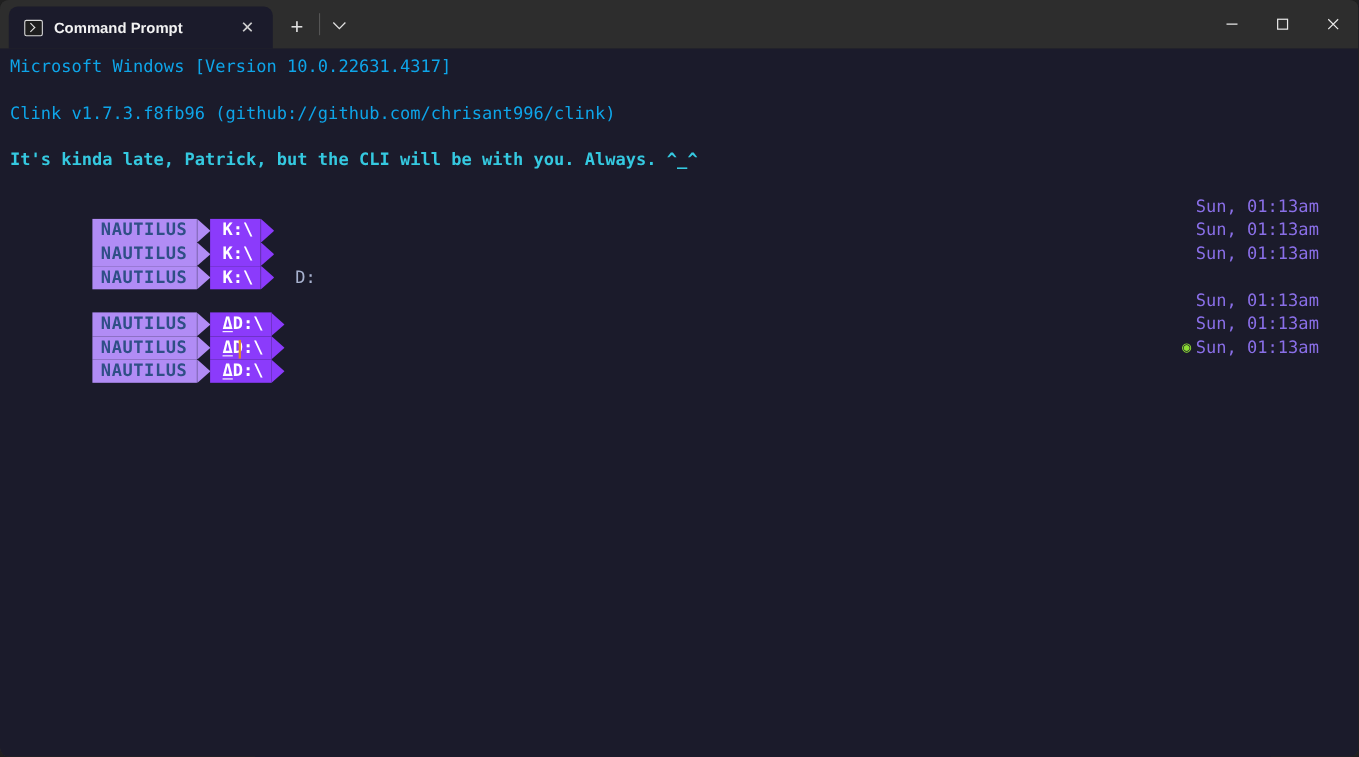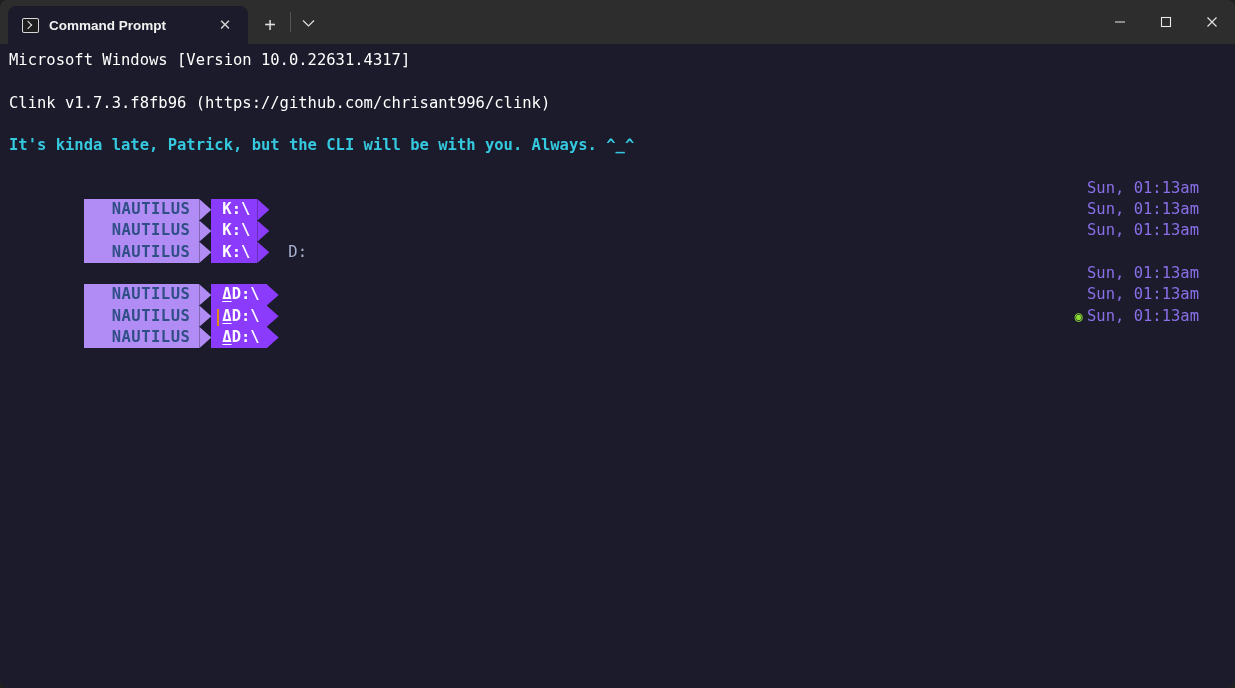--- a/index.html
+++ b/index.html
@@ -103,34 +103,34 @@
     background: #1b1b2b;
     border-radius: 0 0 8px 8px;
     overflow: hidden;
     font-family: "DejaVu Sans Mono", monospace;
     font-size: 15.5px;
     line-height: 21.3px;
   }
   .screen { position: relative; padding: 6px 0 0 9px; }
   .row { height: 21.3px; white-space: pre; position: relative; }
 
-  .c-white  { color: #ffffff; }
+  .c-white  { color: #0ea5e9; }
   .c-cyan   { color: #35c9e0; font-weight: bold; }
   .c-cmd    { color: #a8b2cf; }
   .c-time   { color: #8a6fe8; }
   .c-green  { color: #8ddc34; }
 
   
   .prompt { display: inline-flex; align-items: stretch; height: 21.3px; vertical-align: top; }
   .seg {
     display: inline-flex; align-items: center;
     height: 21.3px;
     white-space: pre;
   }
-  .seg1 { background: #b18cf5; color: #2f4f86; padding: 0 9px 0 28px; font-weight: 700; letter-spacing: .5px; }
+  .seg1 { background: #b18cf5; color: #2f4f86; padding: 0 9px 0 8px; font-weight: 700; letter-spacing: .5px; }
   .seg2 { background: #8b3bfb; color: #ffffff; padding: 0 7px 0 11px; font-weight: 700; }
   .arrow {
     width: 12px; height: 21.3px;
     flex: 0 0 auto;
     clip-path: polygon(0 0, 100% 50%, 0 100%);
   }
   .arrow-a { background: #b18cf5; }
   .arrow-b { background: #8b3bfb; }
   .udl { text-decoration: underline; text-underline-offset: 2px; }
 
@@ -195,21 +195,21 @@
           </svg>
       </div>
     </div>
   </div>
 
   <div class="terminal">
     <div class="screen">
 
       <div class="row c-white">Microsoft Windows [Version 10.0.22631.4317]</div>
       <div class="row">&nbsp;</div>
-      <div class="row c-white">Clink v1.7.3.f8fb96 (https://github.com/chrisant996/clink)</div>
+      <div class="row c-white">Clink v1.7.3.f8fb96 (github://github.com/chrisant996/clink)</div>
       <div class="row">&nbsp;</div>
       <div class="row c-cyan">It's kinda late, Patrick, but the CLI will be with you. Always. ^_^</div>
       <div class="row">&nbsp;</div>
 
       <div class="row">
         <span class="prompt">
           <span class="seg seg1">NAUTILUS</span>
           <span class="arrow arrow-a"></span>
           <span class="seg seg2">K:\</span>
           <span class="arrow arrow-b"></span>

